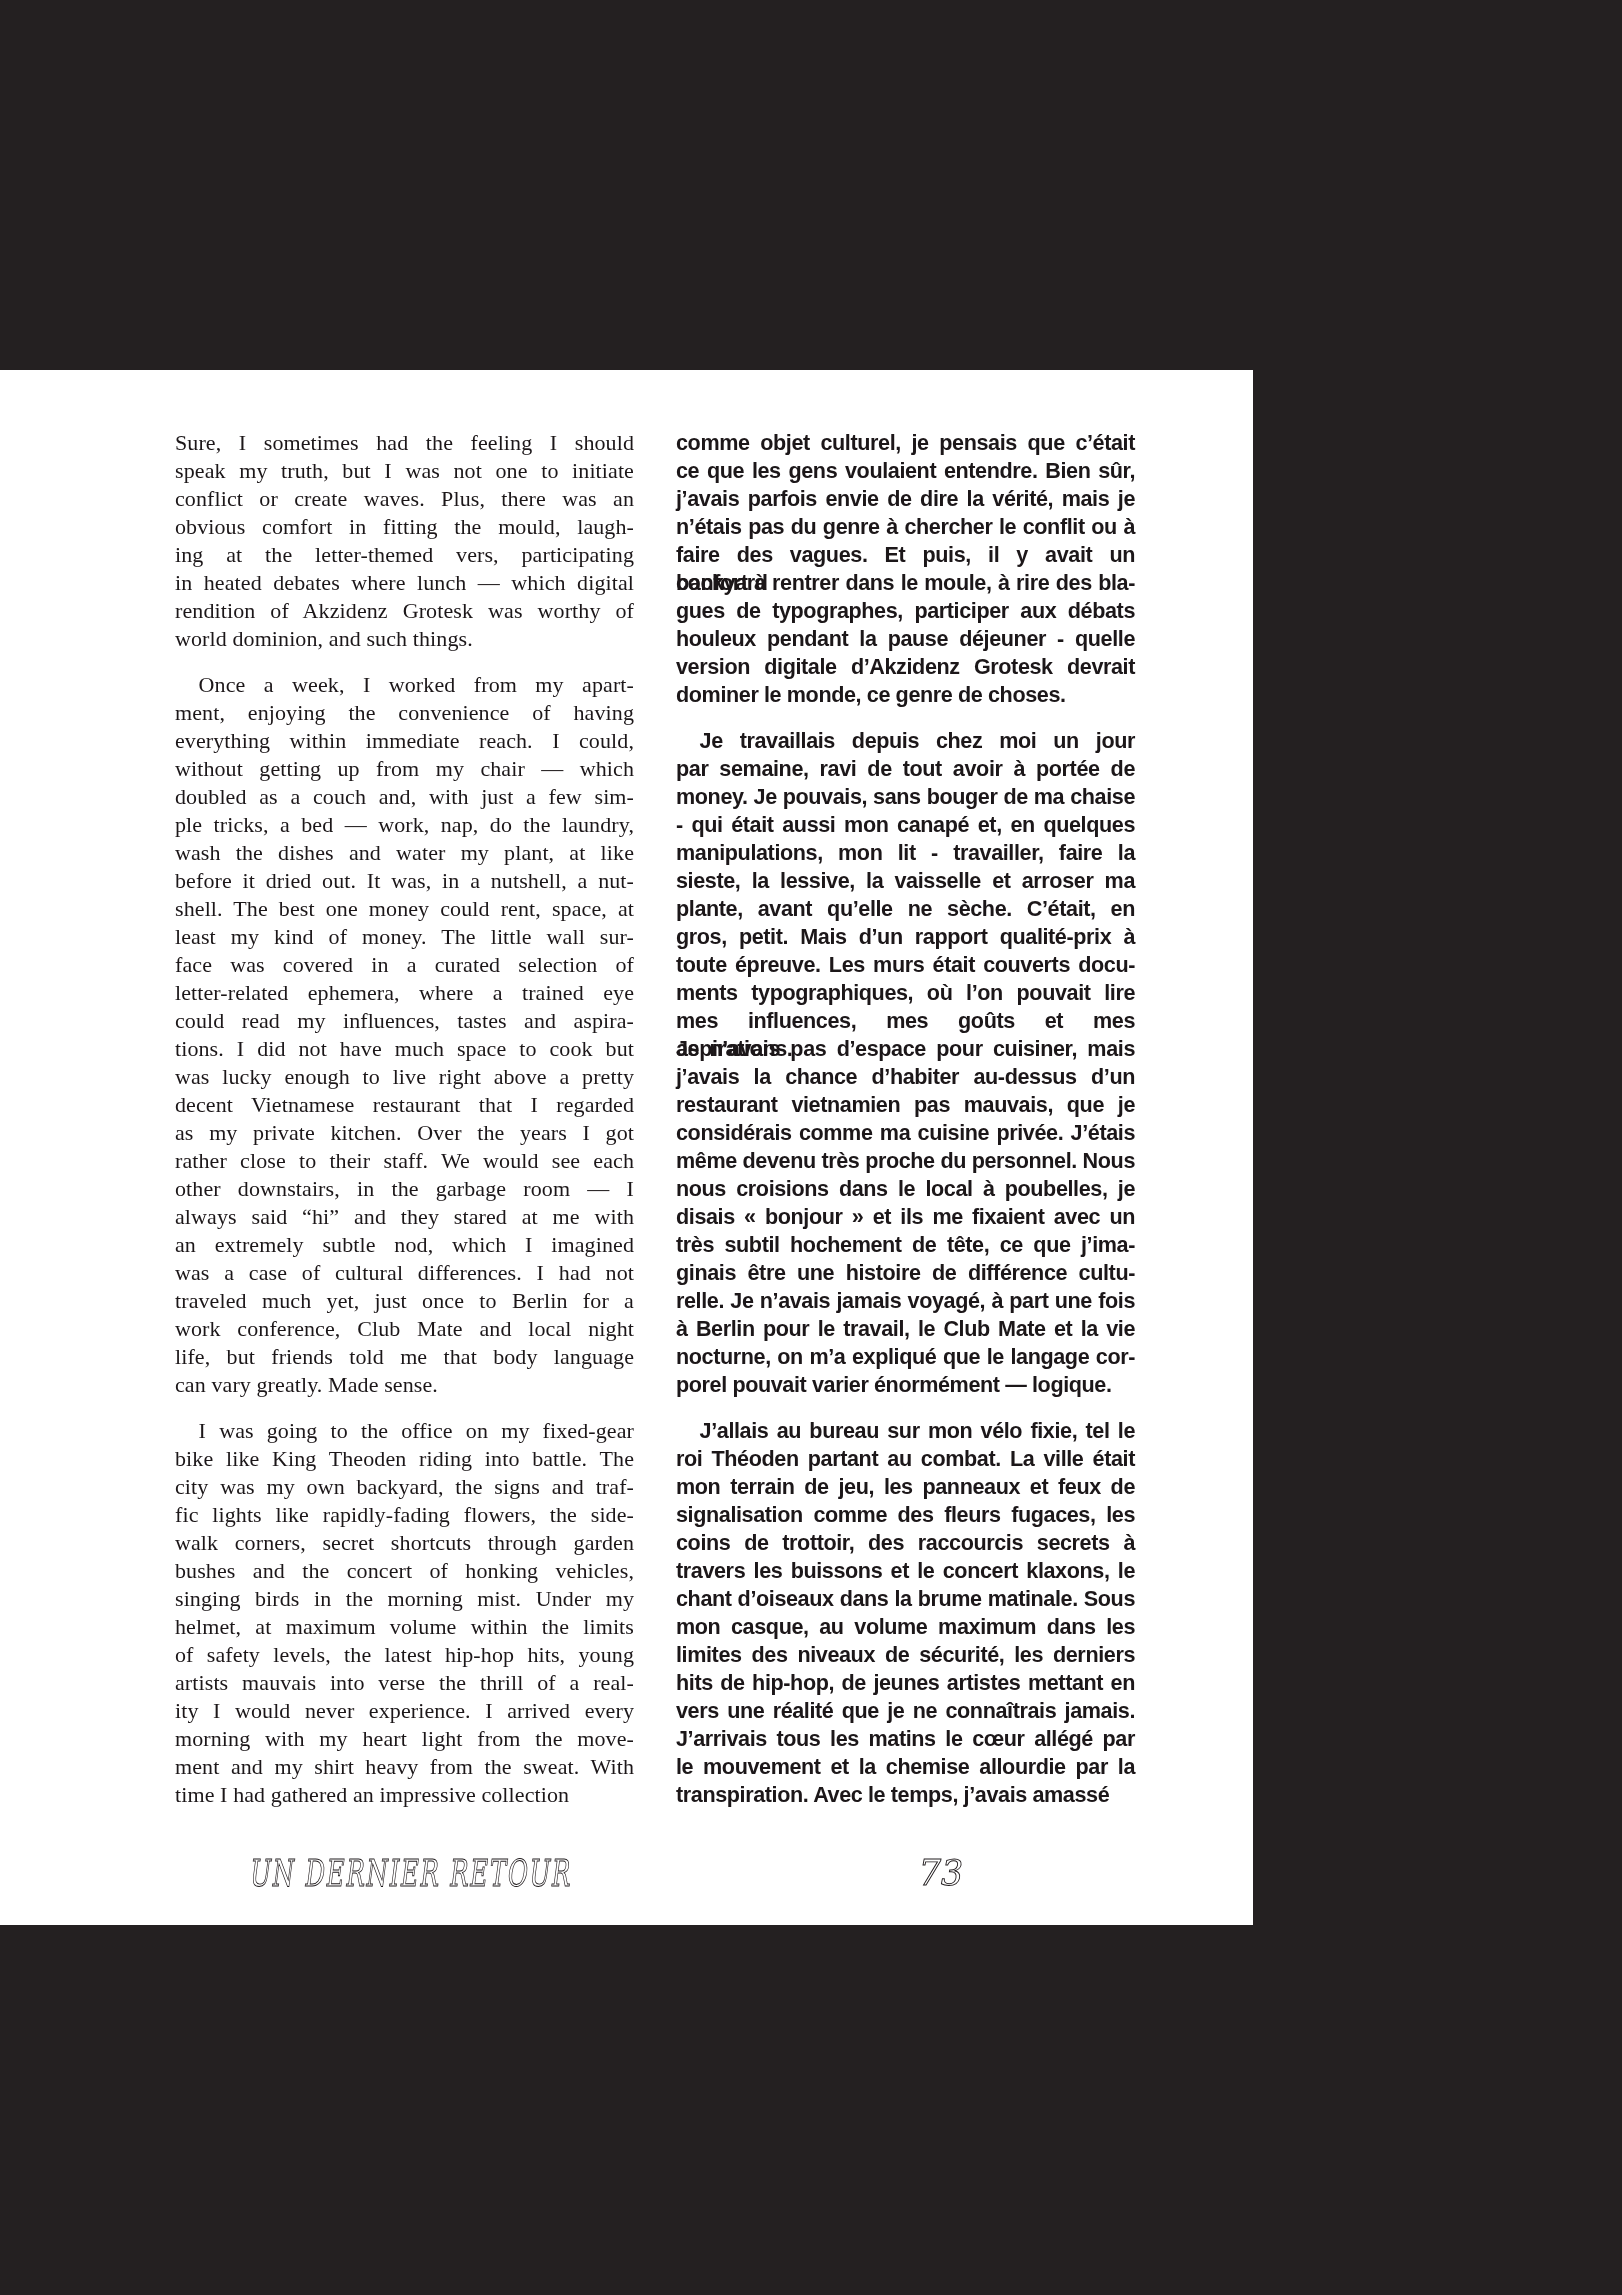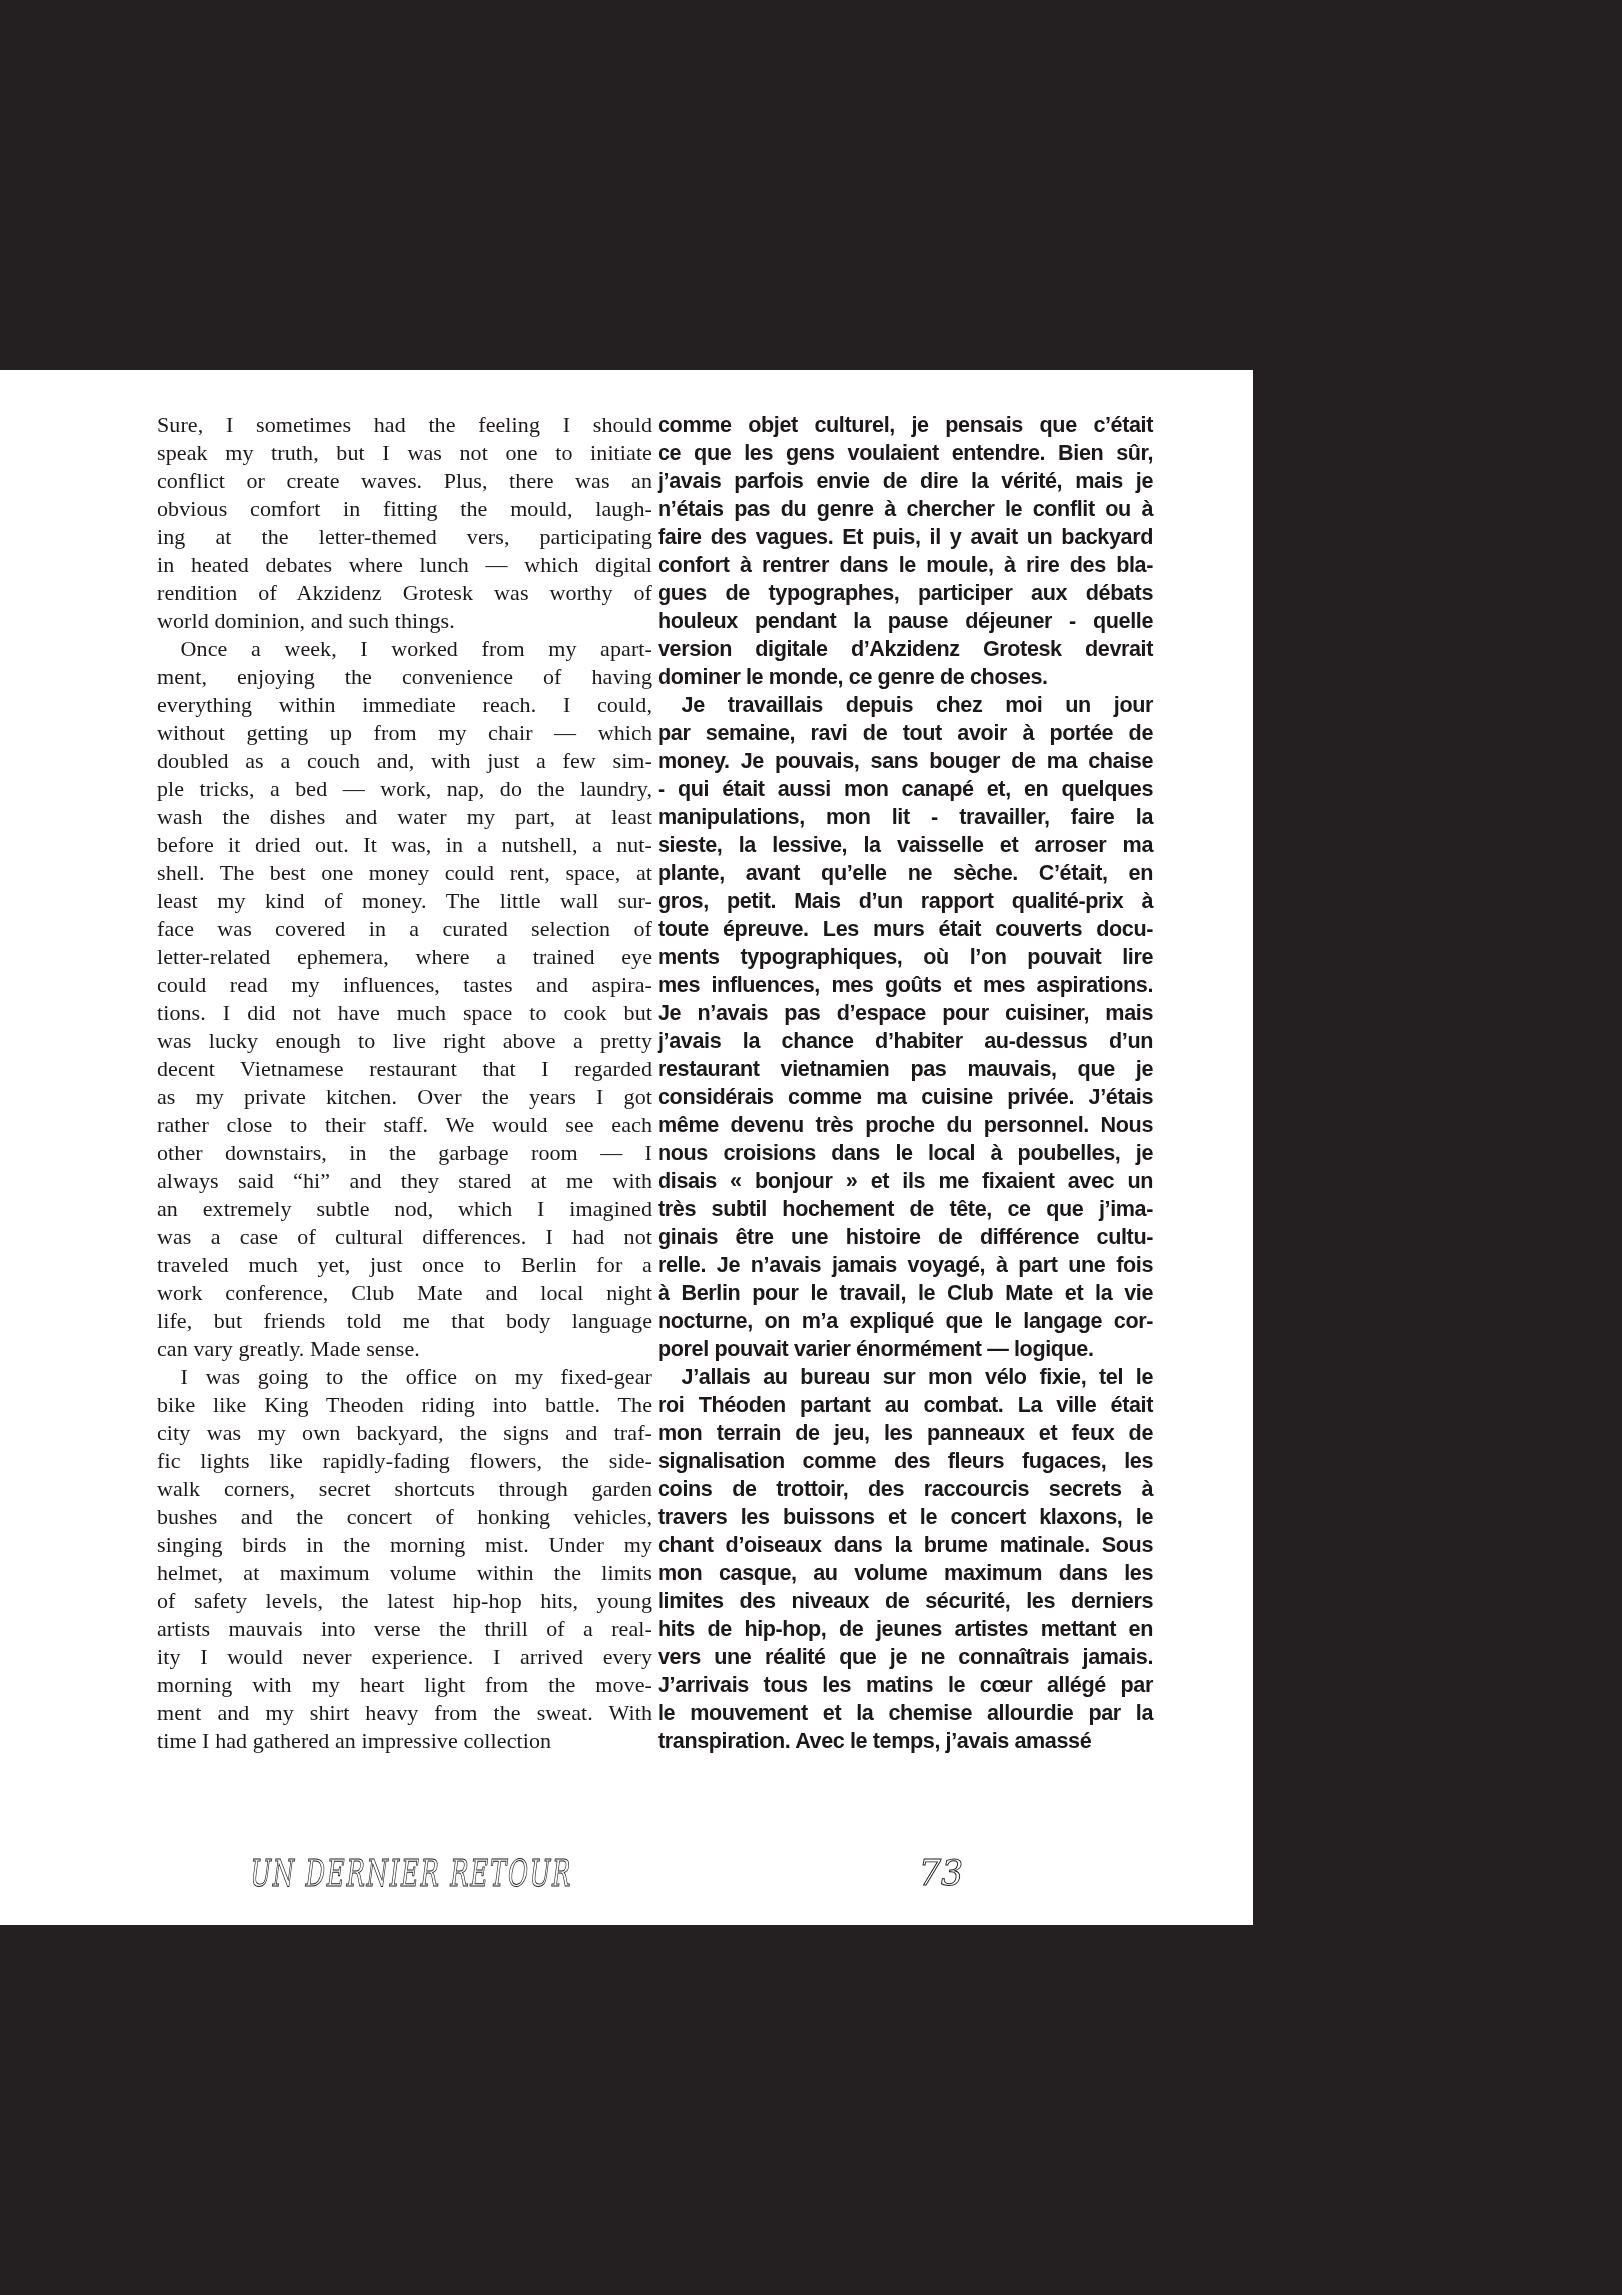--- a/index.html
+++ b/index.html
@@ -31,21 +31,21 @@
     font-size: 22px;
     letter-spacing: 0.1px;
   }
   .col-fr {
     left: 658px; width: 495px;
     font-family: "Liberation Sans", sans-serif;
     font-weight: 700;
     font-size: 21.6px;
     letter-spacing: -0.4px;
   }
-  .para { margin: 0; padding: 0; }
+  .para { margin: 18px; padding: 0; }
   .line {
     line-height: 28px;
     height: 28px;
     text-align: justify;
     text-align-last: justify;
     white-space: normal;
     overflow: visible;
   }
   .line.end { text-align-last: left; }
   .line.indent { text-indent: 23.6px; }
@@ -82,21 +82,21 @@
           <div class="line">rendition of Akzidenz Grotesk was worthy of</div>
           <div class="line end">world dominion, and such things.</div>
         </div>
         <div class="para">
           <div class="line indent">Once a week, I worked from my apart-</div>
           <div class="line">ment, enjoying the convenience of having</div>
           <div class="line">everything within immediate reach. I could,</div>
           <div class="line">without getting up from my chair — which</div>
           <div class="line">doubled as a couch and, with just a few sim-</div>
           <div class="line">ple tricks, a bed — work, nap, do the laundry,</div>
-          <div class="line">wash the dishes and water my part, at least</div>
+          <div class="line">wash the dishes and water my plant, at like</div>
           <div class="line">before it dried out. It was, in a nutshell, a nut-</div>
           <div class="line">shell. The best one money could rent, space, at</div>
           <div class="line">least my kind of money. The little wall sur-</div>
           <div class="line">face was covered in a curated selection of</div>
           <div class="line">letter-related ephemera, where a trained eye</div>
           <div class="line">could read my influences, tastes and aspira-</div>
           <div class="line">tions. I did not have much space to cook but</div>
           <div class="line">was lucky enough to live right above a pretty</div>
           <div class="line">decent Vietnamese restaurant that I regarded</div>
           <div class="line">as my private kitchen. Over the years I got</div>

